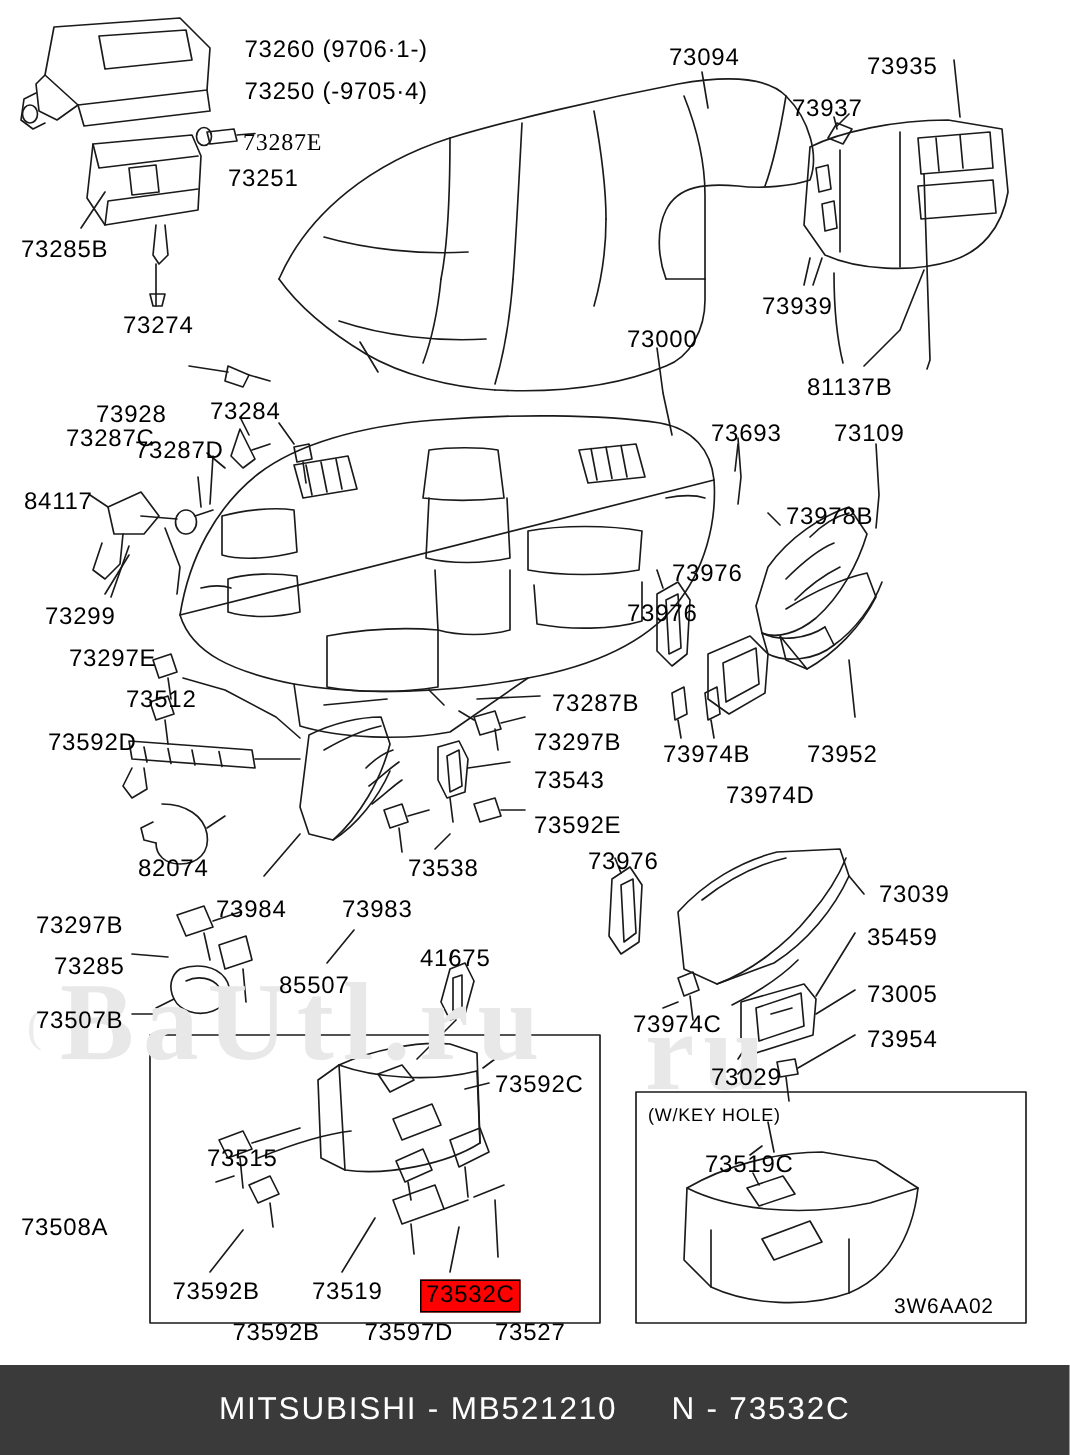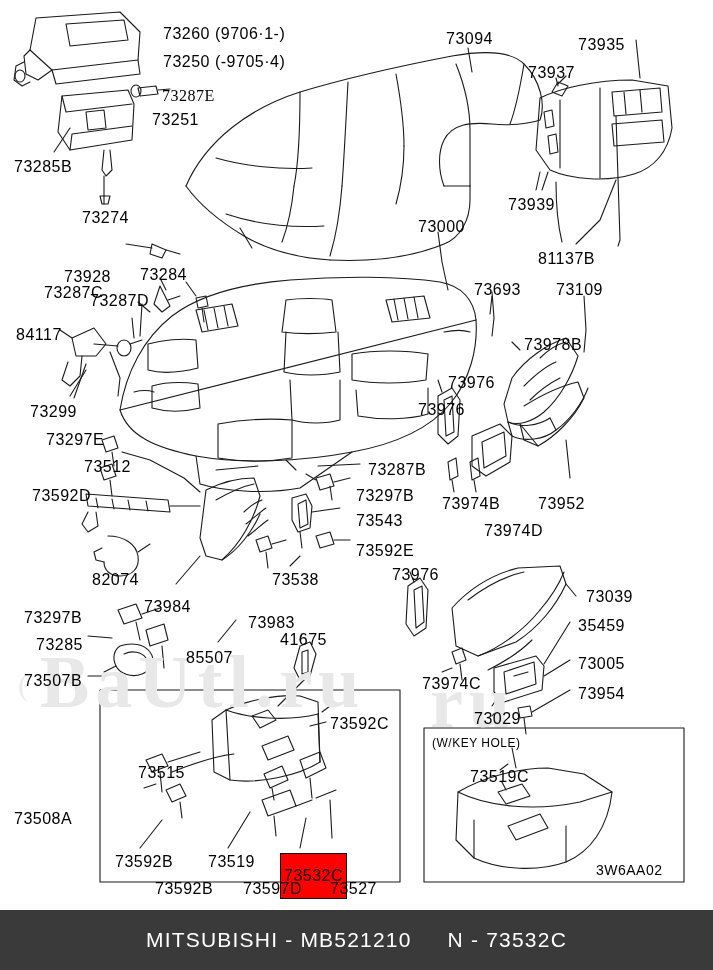--- a/index.html
+++ b/index.html
@@ -31,21 +31,21 @@
   }
   .label.small {
     font-size: 13px;
   }
   .label.big {
     font-size: 16px;
   }
   .label.highlight {
     background: #ff0000;
     color: #000000;
-    padding: 13px 3px;
+    padding: 1px 3px;
     border: 1px solid #000;
   }
   .footer {
     position: absolute;
     left: 0;
     top: 910px;
     width: 713px;
     height: 60px;
     background: #3a3a3a;
     color: #ffffff;
@@ -390,21 +390,21 @@
       <div class="label big" style="left: 44px; top: 284px;">73287C</div>
       <div class="label big" style="left: 140px; top: 266px;">73284</div>
       <div class="label big" style="left: 90px; top: 292px;">73287D</div>
       <div class="label big" style="left: 16px; top: 310px; margin-top: 16px;">84117</div>
       <div class="label big" style="left: 30px; top: 403px;">73299</div>
       <div class="label big" style="left: 46px; top: 431px;">73297E</div>
       <div class="label big" style="left: 84px; top: 458px;">73512</div>
       <div class="label big" style="left: 32px; top: 487px;">73592D</div>
       <div class="label big" style="left: 92px; top: 571px;">82074</div>
       <div class="label big" style="left: 144px; top: 598px;">73984</div>
-      <div class="label big" style="left: 228px; top: 614px; margin-left: 20px;">73983</div>
+      <div class="label big" style="left: 228px; top: 598px;">73983</div>
       <div class="label big" style="left: 186px; top: 649px;">85507</div>
       <div class="label big" style="left: 272px; top: 571px;">73538</div>
       <div class="label big" style="left: 356px; top: 512px;">73543</div>
       <div class="label big" style="left: 356px; top: 542px;">73592E</div>
       <div class="label big" style="left: 356px; top: 487px;">73297B</div>
       <div class="label big" style="left: 368px; top: 461px;">73287B</div>
       <div class="label big" style="left: 24px; top: 609px;">73297B</div>
       <div class="label big" style="left: 36px; top: 636px;">73285</div>
       <div class="label big" style="left: 24px; top: 672px;">73507B</div>
       <div class="label big" style="left: 14px; top: 810px;">73508A</div>

